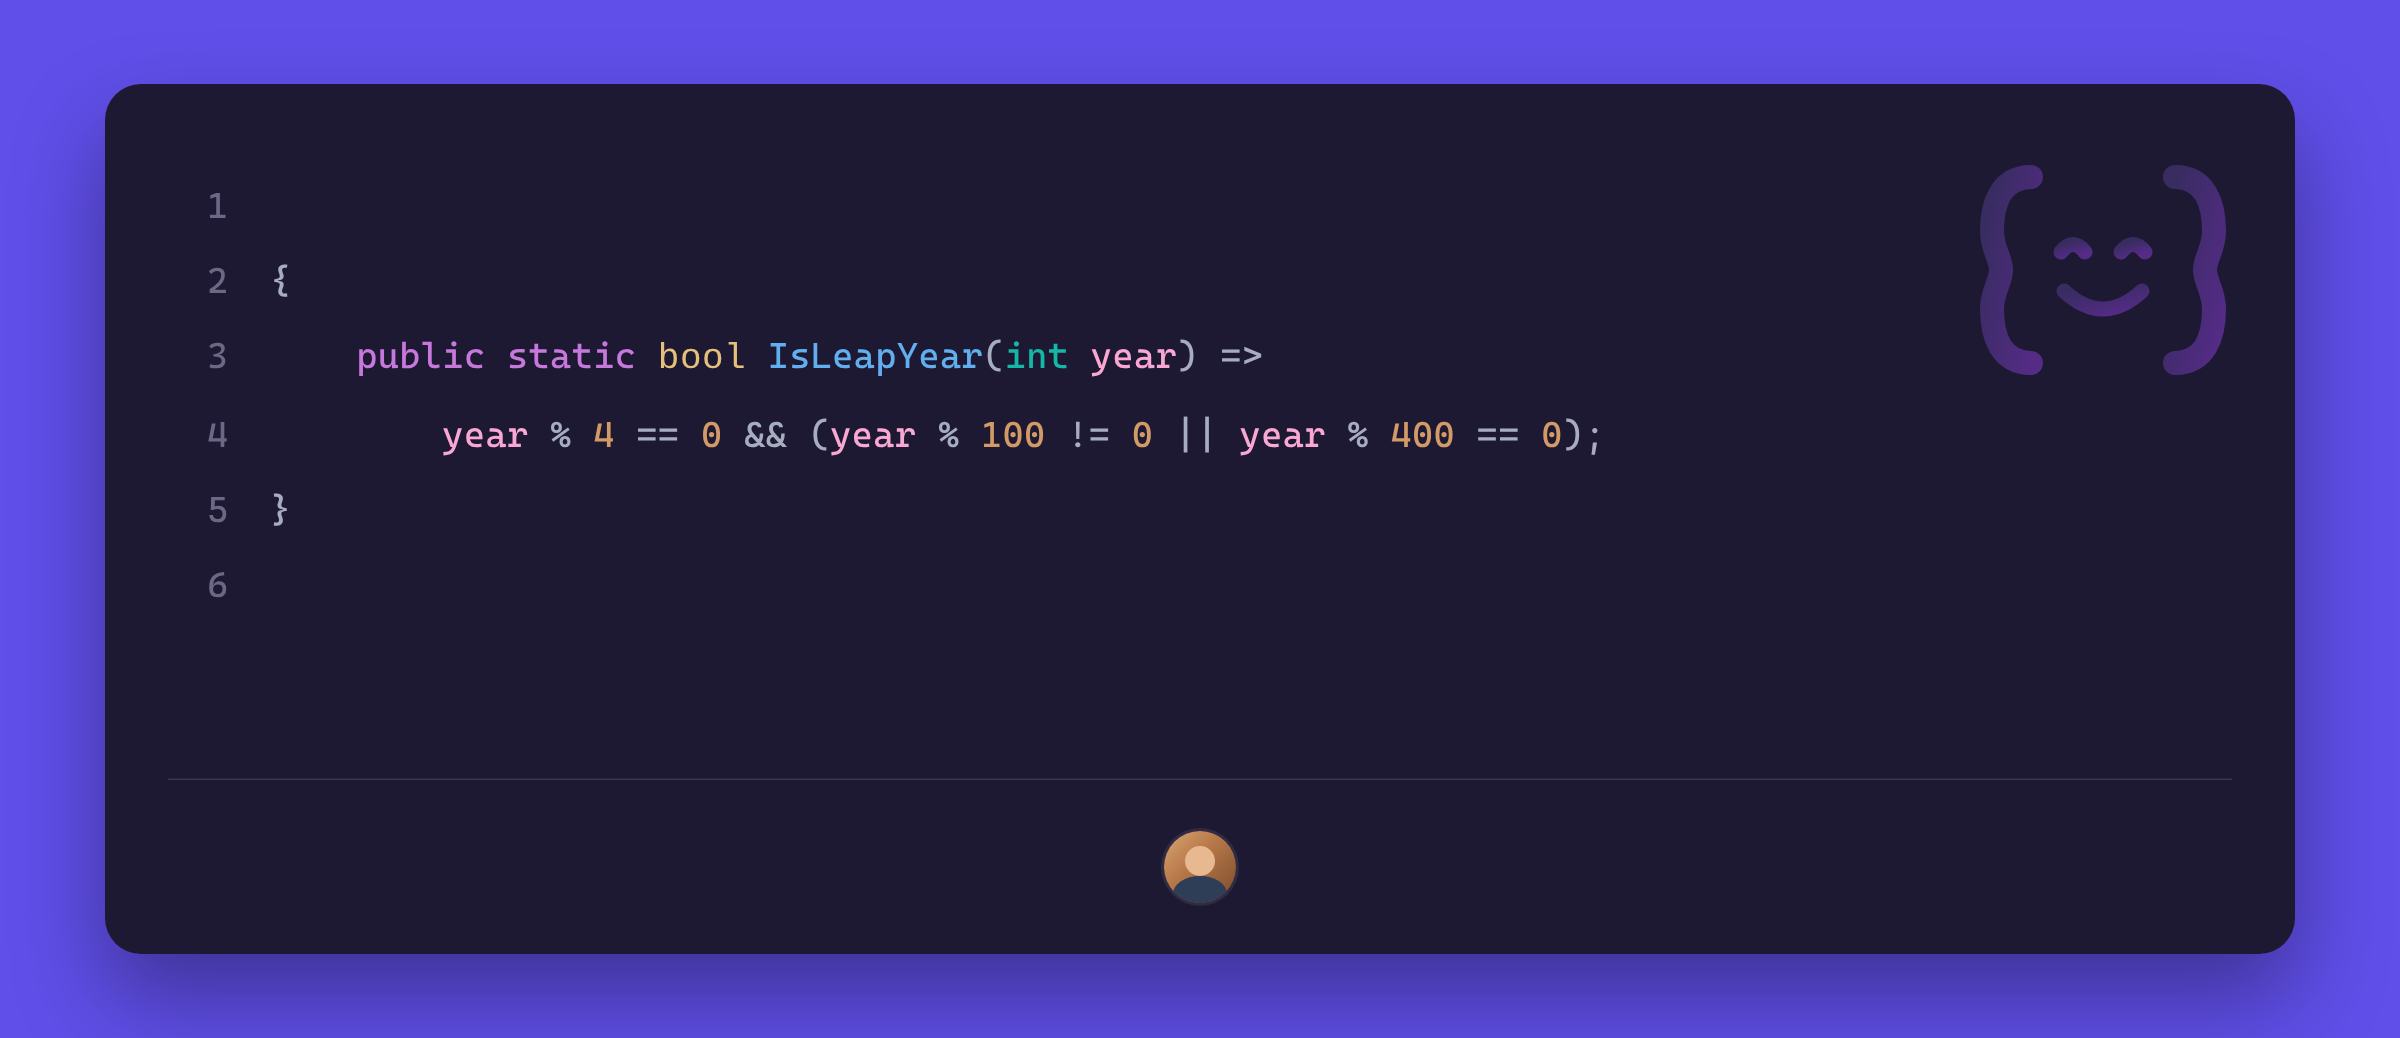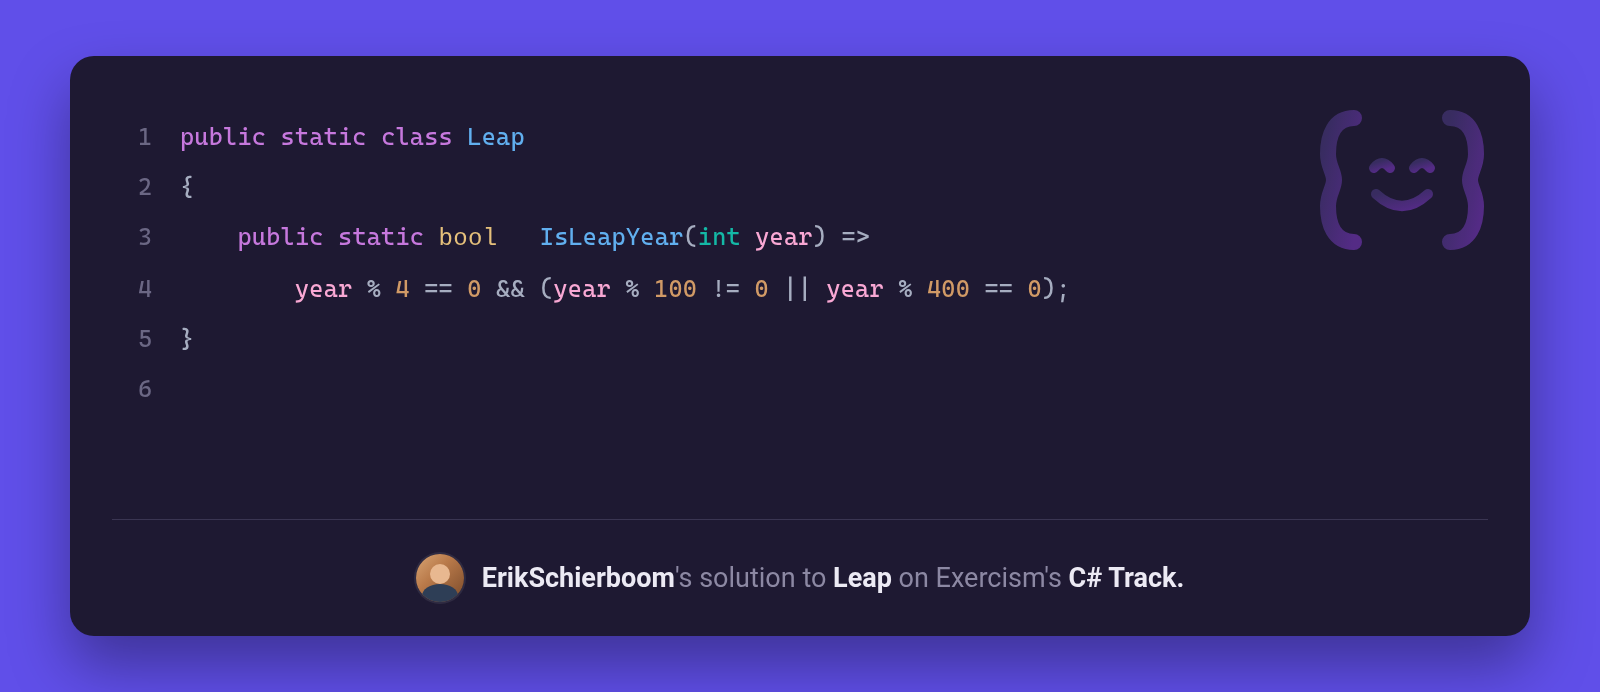--- a/index.html
+++ b/index.html
@@ -34,21 +34,21 @@
     text-align: right;
     color: #6b6784;
     padding-right: 28px;
     font-weight: 400;
     flex-shrink: 0;
   }
   .code { white-space: pre; letter-spacing: 0.3px; }
   .tk-kw { color: #C678DD; }
   .tk-type { color: #E5C07B; font-family: Liberation Mono, monospace; }
   .tk-cls { color: #61AFEF; }
-  .tk-fn { color: #61AFEF; margin-left: 28px; }
+  .tk-fn { color: #61AFEF; }
   .tk-built { color: #14b8a6; }
   .tk-prm { color: #f9a8d4; }
   .tk-def { color: #A6ADC0; }
   .tk-num { color: #D19A66; }
   .tk-pun { color: #A6ADC0; }
   .tk-op { color: #A6ADC0; }
 
   .divider {
     height: 1px;
     background: #3a3552;
@@ -100,21 +100,20 @@
       <path d="M132 8 C152 8 158 26 158 44 C158 56 152 62 152 70 C152 78 158 84 158 96 C158 114 152 132 132 132" fill="none" stroke="url(#g1)" stroke-width="16" stroke-linecap="round"></path>
       <path d="M56 58 Q64 48 72 58" fill="none" stroke="url(#g1)" stroke-width="10" stroke-linecap="round"></path>
       <path d="M96 58 Q104 48 112 58" fill="none" stroke="url(#g1)" stroke-width="10" stroke-linecap="round"></path>
       <path d="M58 84 Q84 108 110 84" fill="none" stroke="url(#g1)" stroke-width="10" stroke-linecap="round"></path>
     </svg>
   </div>
 
   <div class="code-area" id="code-block">
       <div class="code-line">
         <span class="line-no">1</span>
-        <span class="code"><span class="tk-kw">public</span><span class="tk-def"> </span><span class="tk-kw">static</span><span class="tk-def"> </span><span class="tk-kw">class</span><span class="tk-def"> </span><span class="tk-cls">Leap</span></span>
       </div>
       <div class="code-line">
         <span class="line-no">2</span>
         <span class="code"><span class="tk-pun">{</span></span>
       </div>
       <div class="code-line">
         <span class="line-no">3</span>
         <span class="code"><span class="tk-def">    </span><span class="tk-kw">public</span><span class="tk-def"> </span><span class="tk-kw">static</span><span class="tk-def"> </span><span class="tk-type">bool</span><span class="tk-def"> </span><span class="tk-fn">IsLeapYear</span><span class="tk-pun">(</span><span class="tk-built">int</span><span class="tk-def"> </span><span class="tk-prm">year</span><span class="tk-pun">)</span><span class="tk-def"> </span><span class="tk-op">=&gt;</span></span>
       </div>
       <div class="code-line">
@@ -128,18 +127,15 @@
       <div class="code-line">
         <span class="line-no">6</span>
         <span class="code"><span class="tk-def"></span></span>
       </div>
     </div>
 
   <div class="divider"></div>
 
   <div class="footer">
     <div class="avatar"></div>
-    <div>
-      <span class="b">ErikSchierboom</span><span>'s </span><span>solution to </span><span class="b">Leap</span><span> on </span><span>Exercism</span><span>'s </span><span class="b">C# Track.</span>
-    </div>
   </div>
 
 </div>
 
 </body></html>

